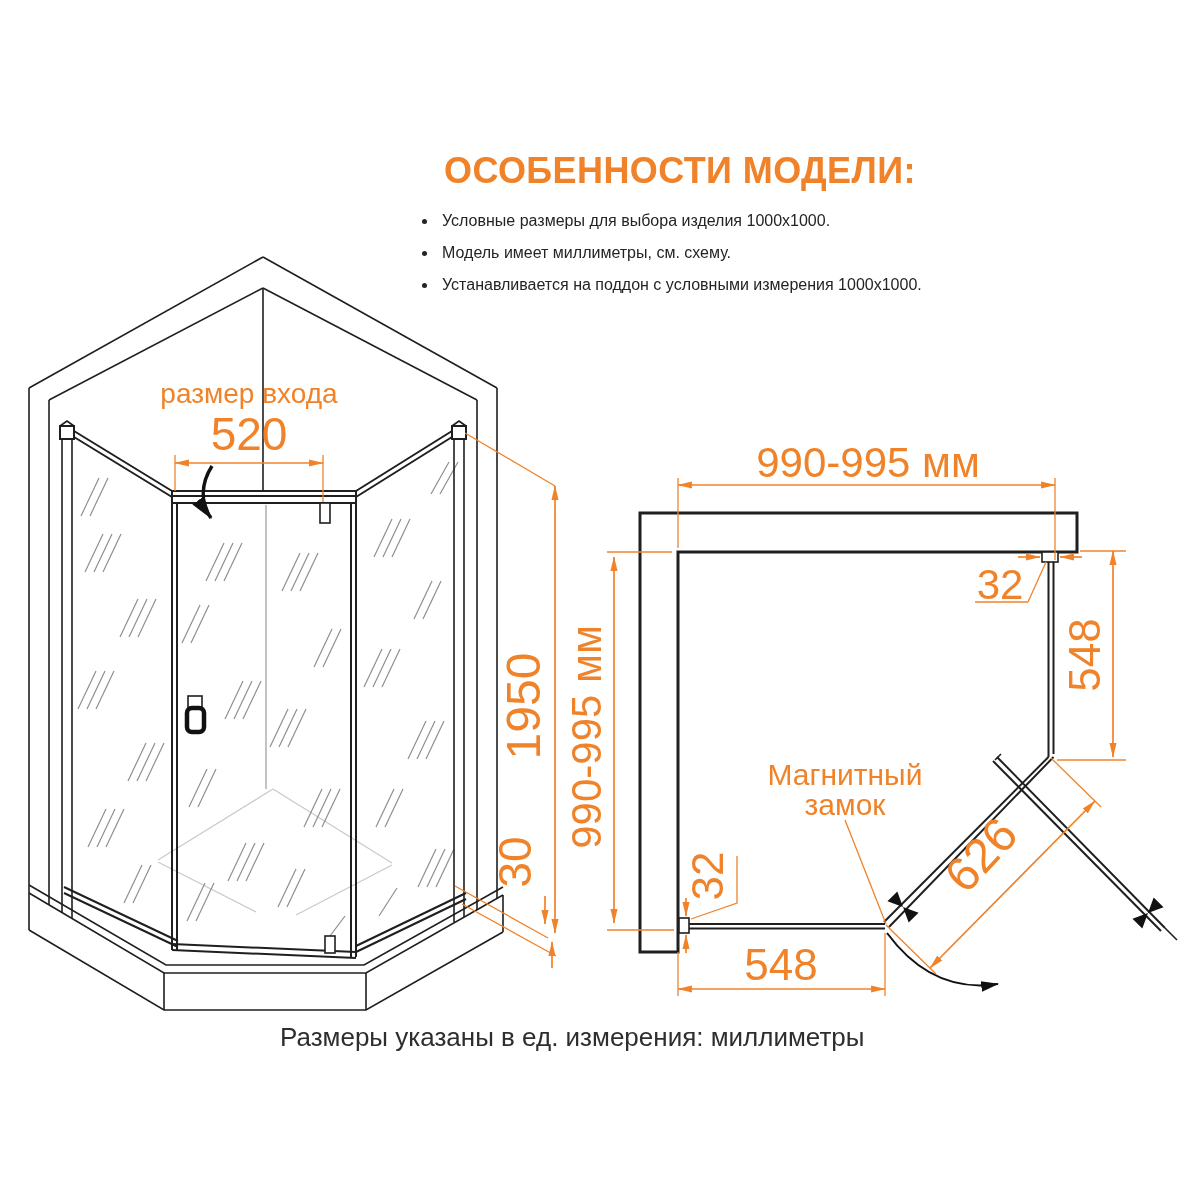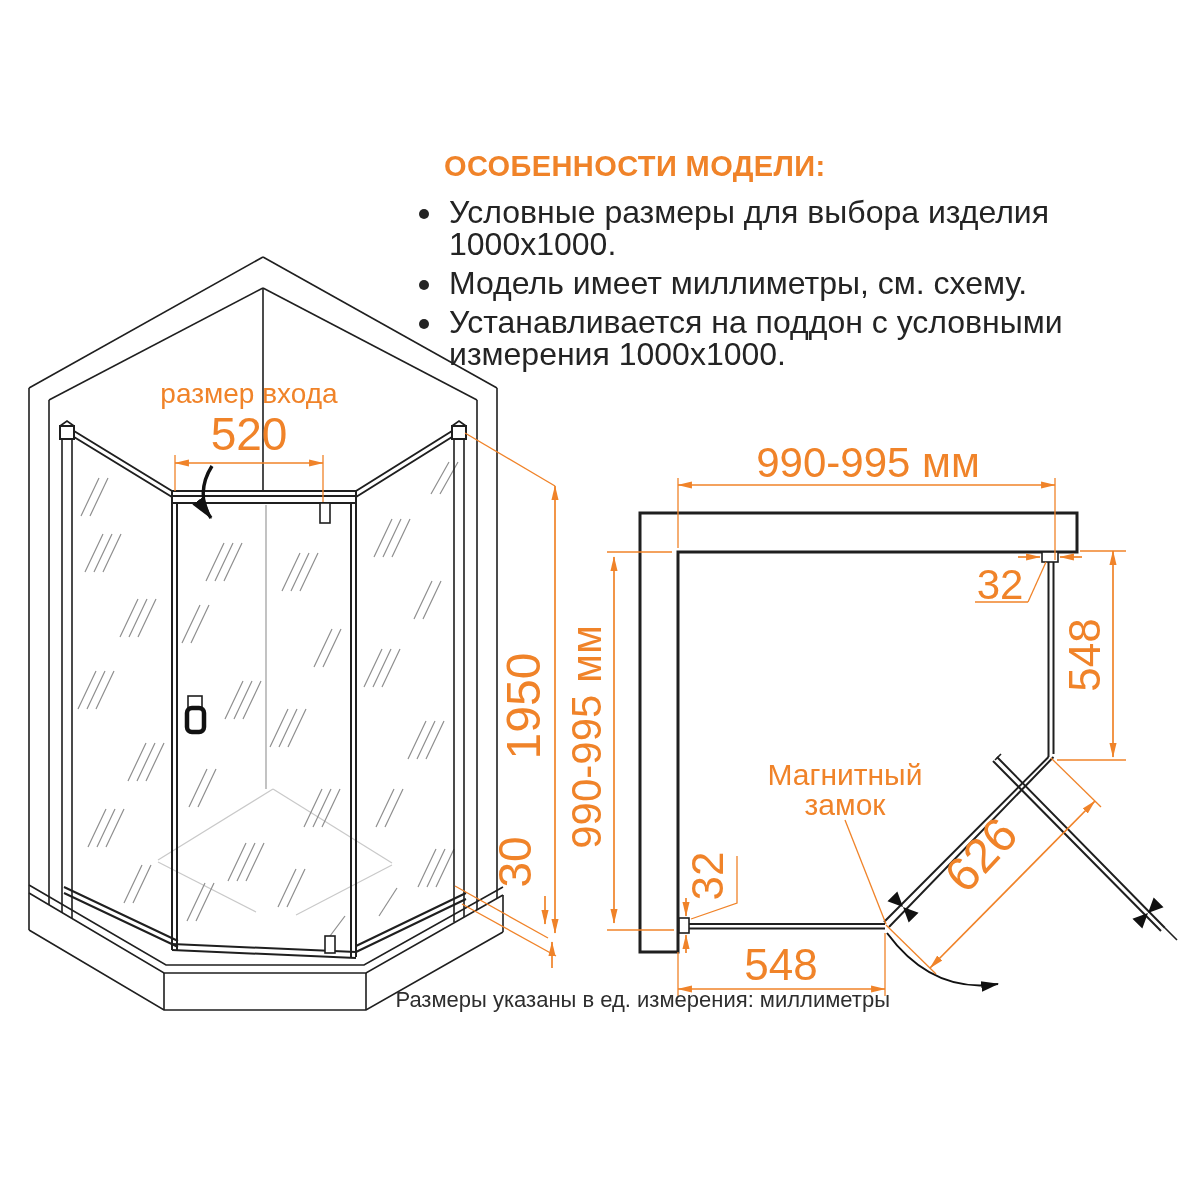--- a/index.html
+++ b/index.html
@@ -1,25 +1,25 @@
 <!DOCTYPE html>
 <html style="--accent: #F08329;"><head>
 <meta charset="utf-8">
 <style>
   html,body{margin:0;padding:0;background:#fff;}
   #stage{position:relative;width:1200px;height:1200px;background:#ffffff;overflow:hidden;
          font-family:"Liberation Sans", sans-serif;}
   #drawing{position:absolute;left:0;top:0;}
   .features{position:absolute;left:408px;top:150px;width:720px;}
-  .features-title{margin-left:36px;font-size:29px;font-weight:bold;color:var(--accent);
+  .features-title{margin-left:36px;font-size:36px;font-weight:bold;color:var(--accent);
                   letter-spacing:.4px;}
   .features-list{margin:13px 0 0 0;padding-left:30px;width:690px;}
-  .features-list li{font-size:32px;line-height:32px;color:#242424;margin:7px;padding-left:4px;}
-  .footer-note{position:absolute;left:280px;top:987px;width:610px;text-align:right;
-               font-size:22px;color:#2e2e2e;}
+  .features-list li{font-size:16px;line-height:32px;color:#242424;margin:0;padding-left:4px;}
+  .footer-note{position:absolute;left:280px;top:1022px;width:610px;text-align:left;
+               font-size:26px;color:#2e2e2e;}
   
   .blk{stroke:#1f1f1f;fill:none;stroke-width:1.6;}
   .blk2{stroke:#1f1f1f;fill:none;stroke-width:2;}
   .wall{stroke:#1f1f1f;fill:#ffffff;stroke-width:3;}
   .hatch{stroke:#8f8f8f;fill:none;stroke-width:1.2;}
   .faint{stroke:#c9c9c9;fill:none;stroke-width:1.2;}
   .gline{stroke:#9a9a9a;fill:none;stroke-width:1.2;}
   .dim{stroke:var(--accent);fill:none;stroke-width:1.7;}
   .dimthin{stroke:var(--accent);fill:none;stroke-width:1.3;}
   .otext{fill:var(--accent);font-family:"Liberation Sans",sans-serif;}

